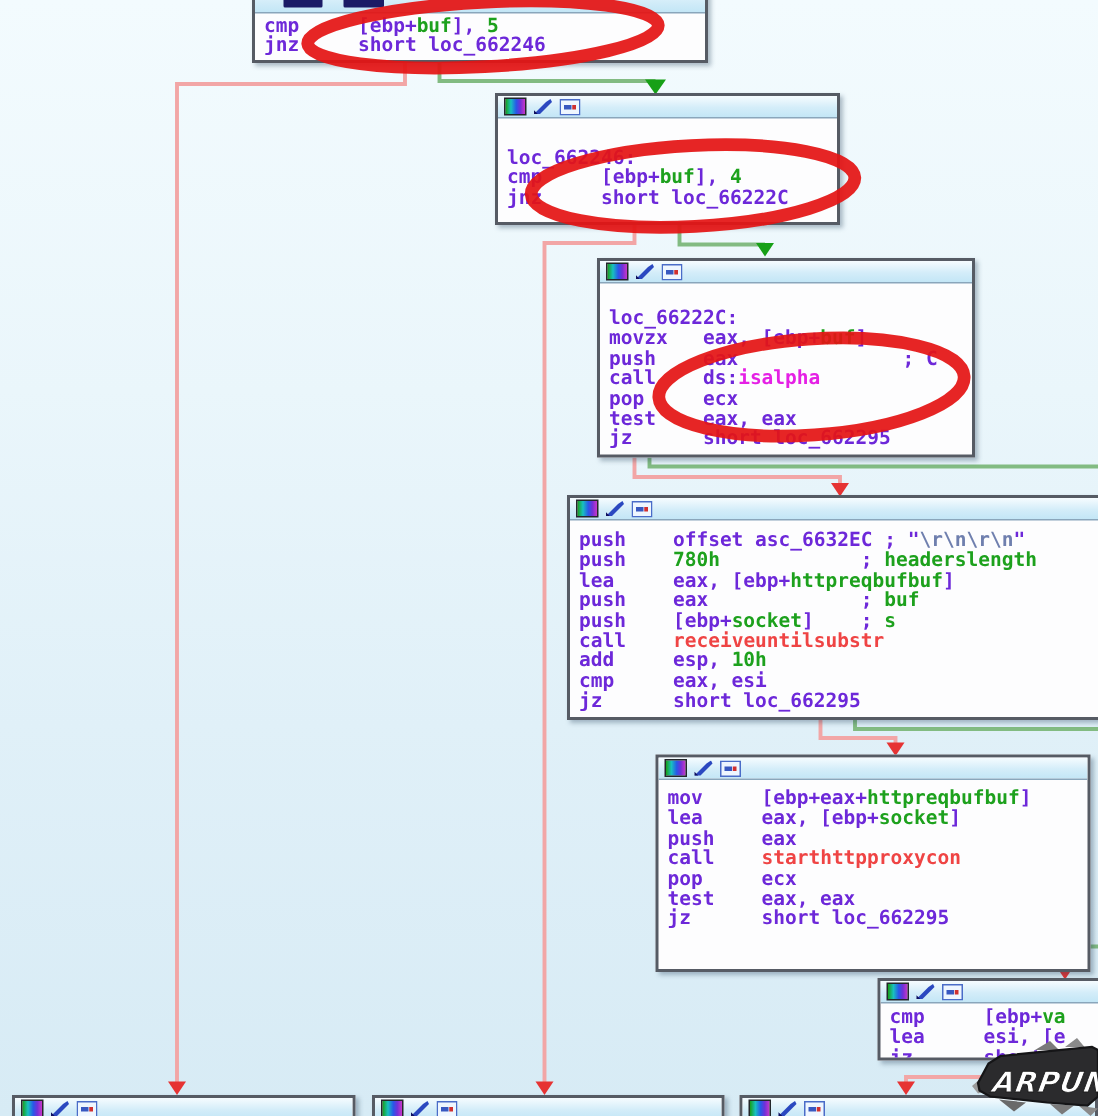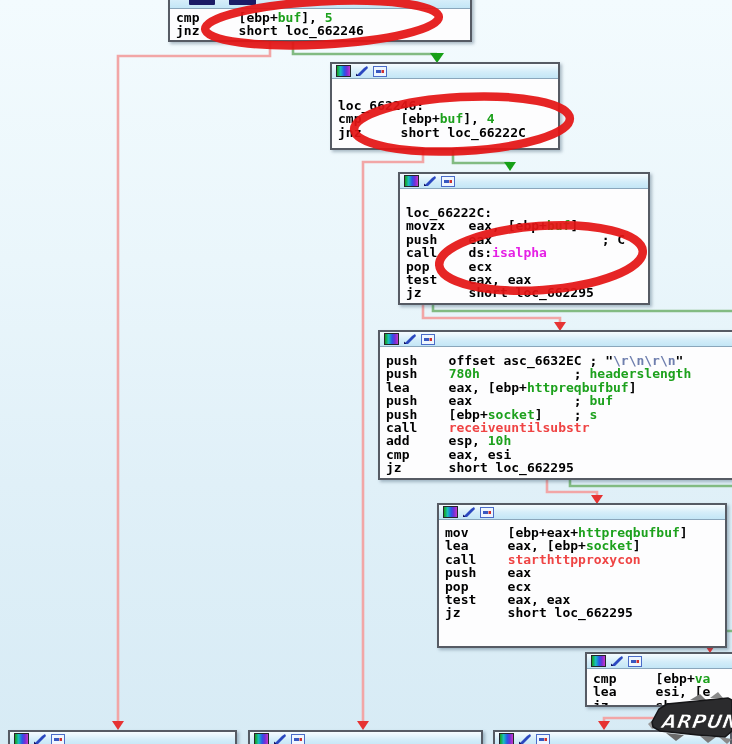--- a/index.html
+++ b/index.html
@@ -23,21 +23,21 @@
   .node-title.remnant-bar{gap:14px;padding-left:19px;height:16px;align-items:flex-start;}
   .icon-remnant{width:26px;height:13px;background:#1b1b66;border-radius:1px;}
   .ic{display:inline-flex;align-items:center;}
   .ic-palette{width:13px;height:10px;border:1px solid #23262b;
     background:linear-gradient(90deg,#18a018 0%,#18c0c0 28%,#2858e8 55%,#7030d8 76%,#c838c8 100%);}
   .node-body{padding:2px 0 0 6px;}
   .code-line{
     white-space:pre;font:bold 13px/13.4px "DejaVu Sans Mono",monospace;
     color:#1c1ca8;letter-spacing:0;
   }
-  .sg-m{color:#000000;}
+  .sg-m{color:#6d28d9;}
   .sg-g{color:#1da11d;}
   .sg-b{color:#ef4444;}
   .sg-p{color:#e520e5;}
   .sg-s{color:#6f7fae;}
 </style>
 </head>
 <body>
 
 <div class="screen">
 
@@ -171,22 +171,22 @@
           <svg width="14" height="11">
             <rect x="0.5" y="0.5" width="13" height="10" fill="#eef6ff" stroke="#4a6cc8"></rect>
             <rect x="3" y="4" width="5" height="3" fill="#3858c0"></rect>
             <rect x="8.5" y="4" width="2.5" height="3" fill="#d03030"></rect>
           </svg>
         </span>
     </div>
     <div class="node-body" style="padding-top:6px">
         <div class="code-line"><span class="sg-m">mov     [ebp+eax+</span><span class="sg-g">httpreqbufbuf</span><span class="sg-m">]</span></div>
         <div class="code-line"><span class="sg-m">lea     eax, [ebp+</span><span class="sg-g">socket</span><span class="sg-m">]</span></div>
+        <div class="code-line"><span class="sg-m">push    eax</span></div>
         <div class="code-line"><span class="sg-m">call    </span><span class="sg-b">starthttpproxycon</span></div>
-        <div class="code-line"><span class="sg-m">push    eax</span></div>
         <div class="code-line"><span class="sg-m">pop     ecx</span></div>
         <div class="code-line"><span class="sg-m">test    eax, eax</span></div>
         <div class="code-line"><span class="sg-m">jz      short loc_662295</span></div>
       </div>
   </div>
 
   <div class="node" style="left:585px;top:652px;width:160px;height:55px">
     <div class="node-title">
       <span class="ic ic-palette"></span>
       <span class="ic">

